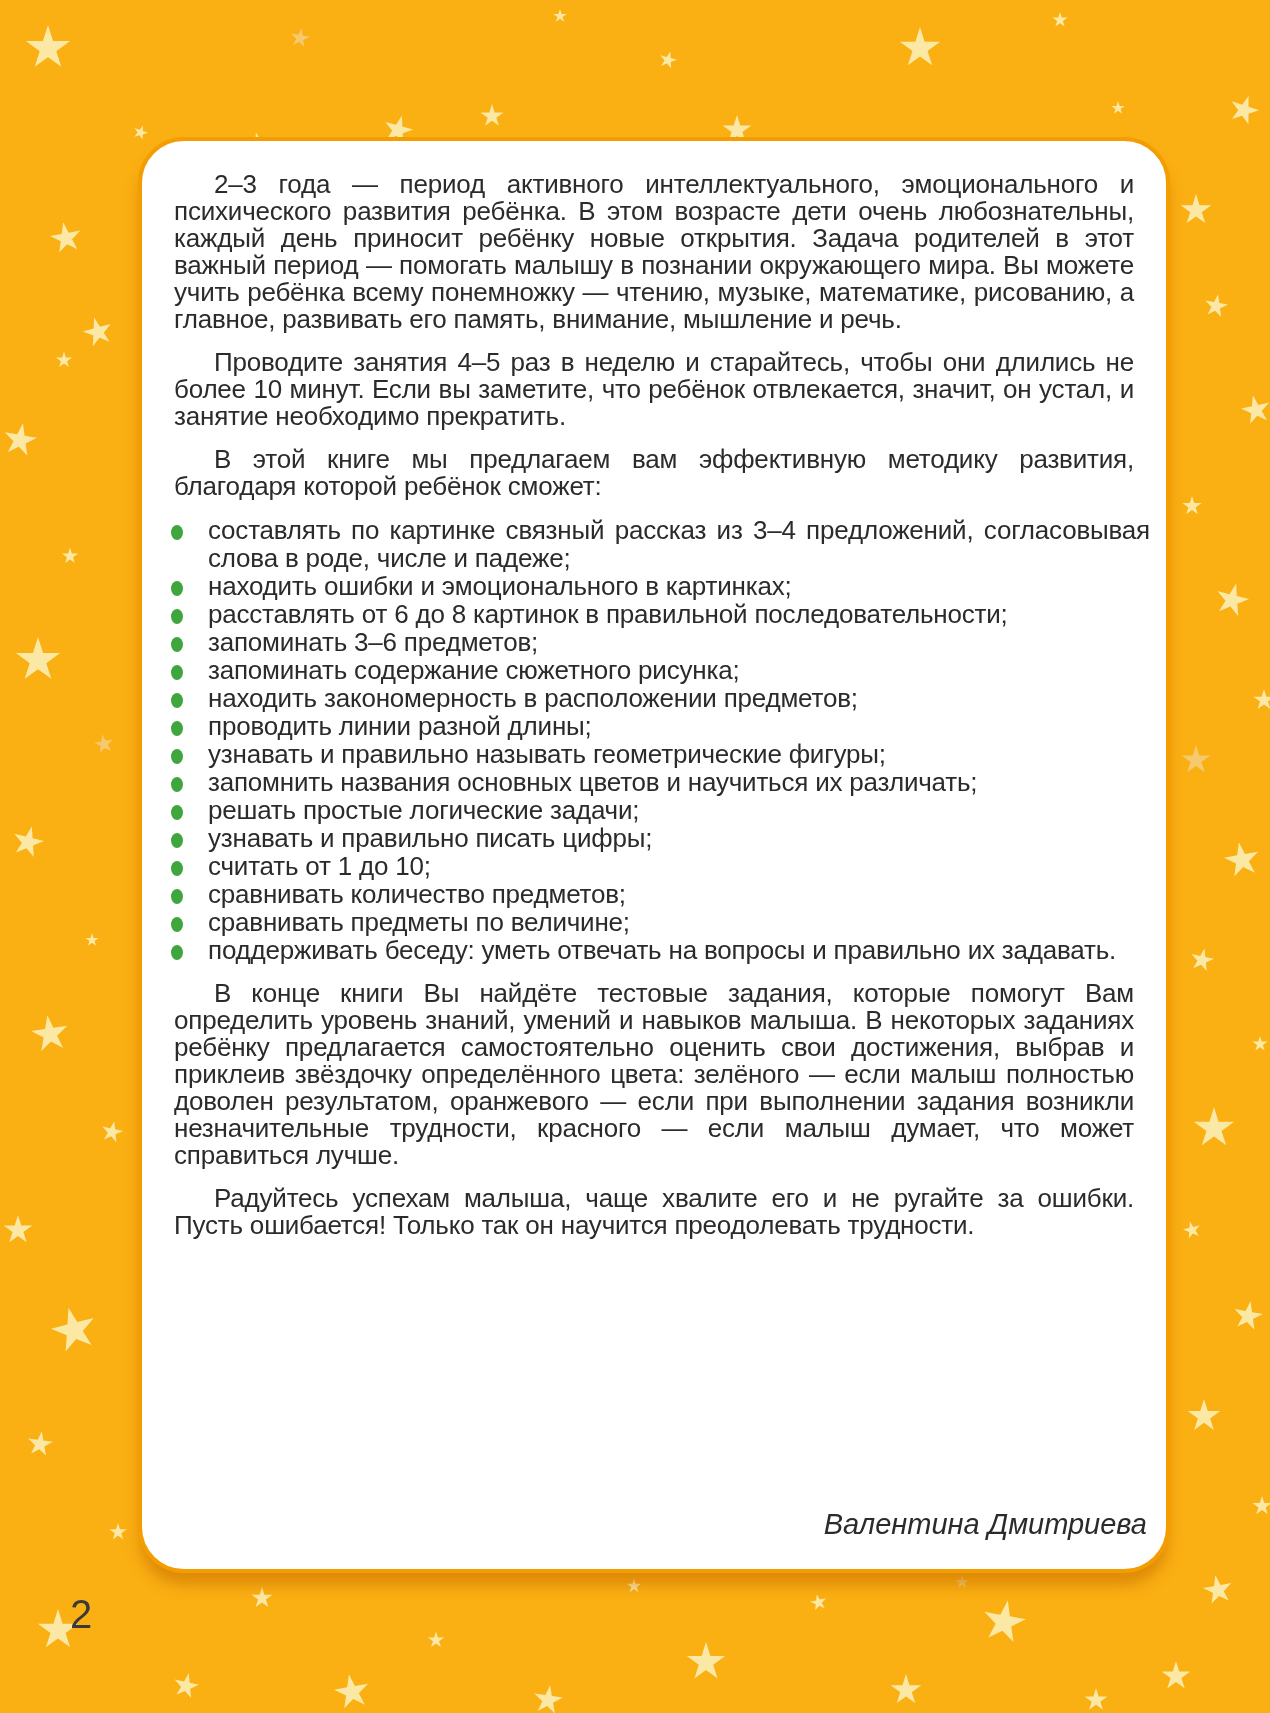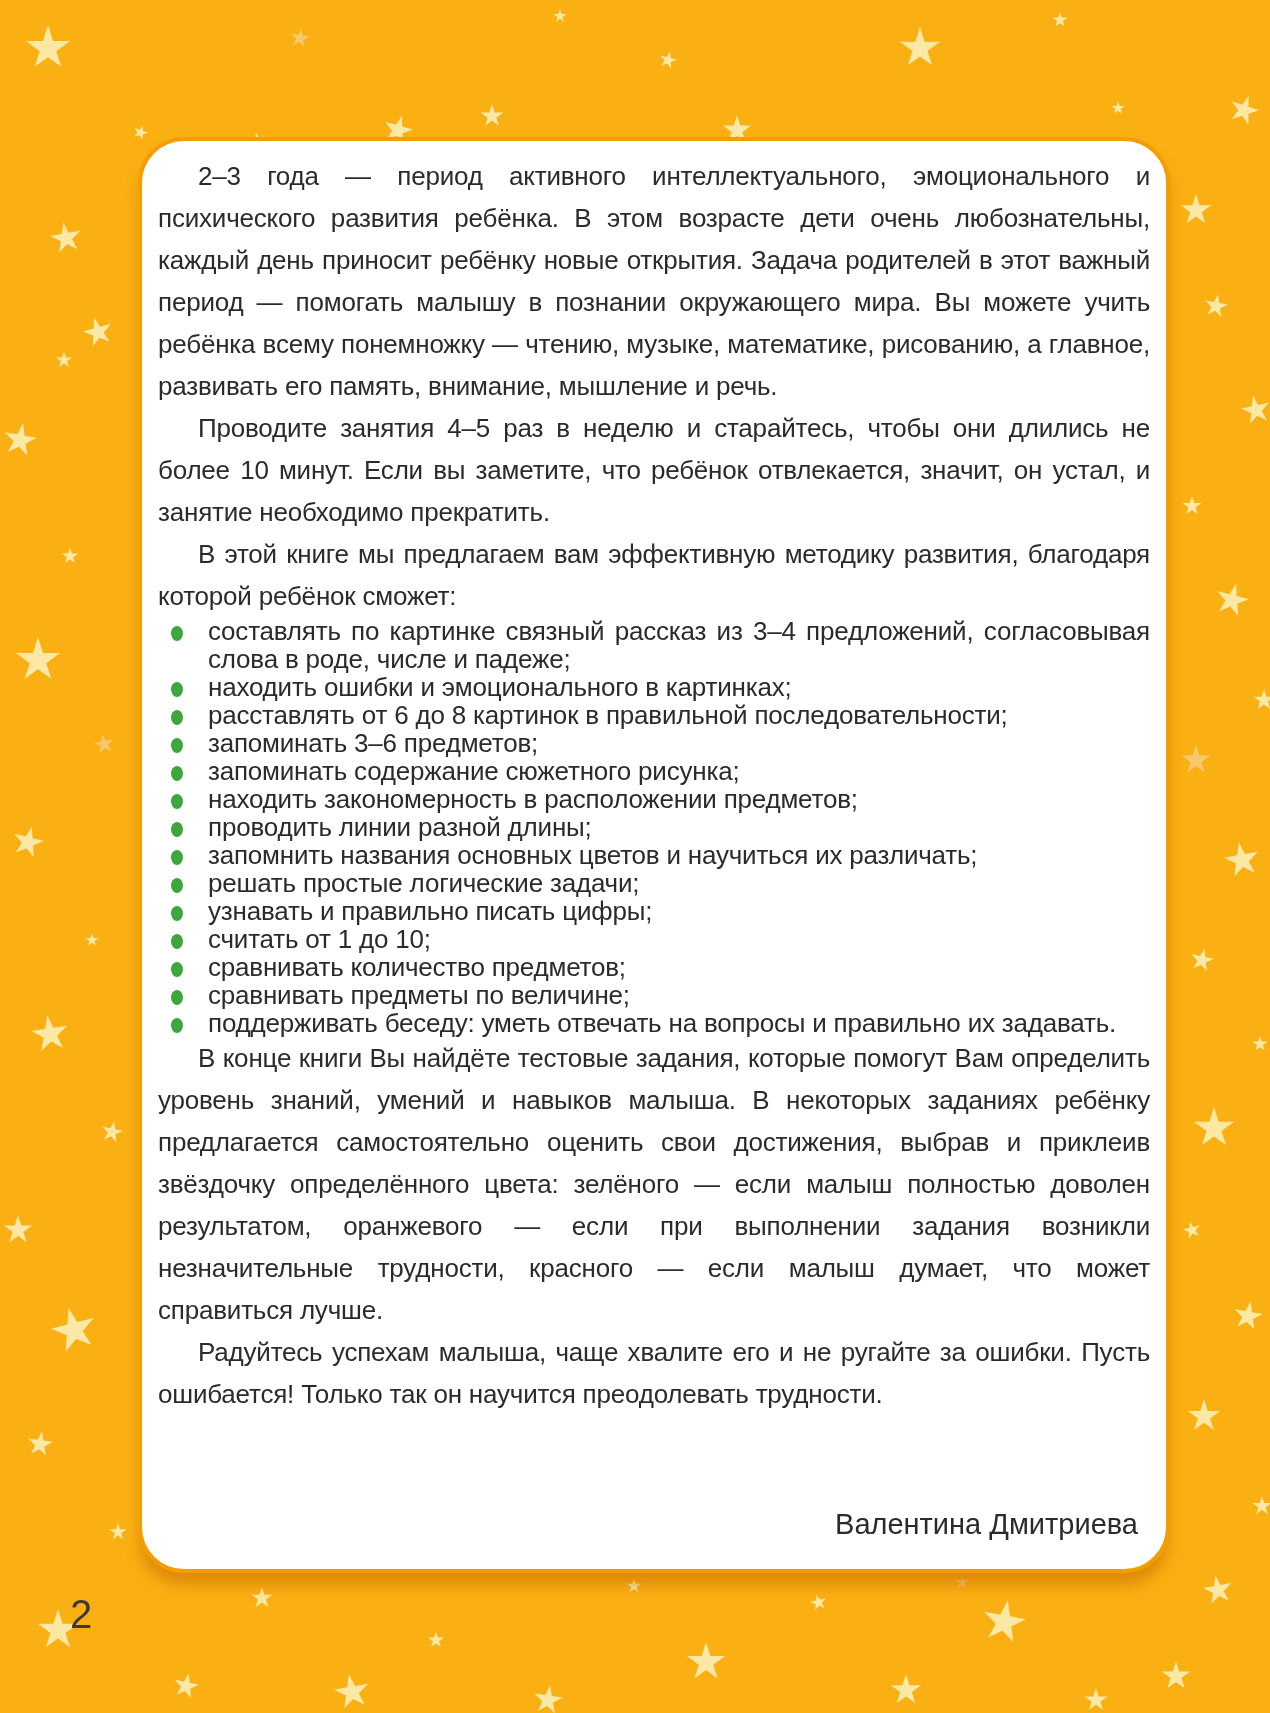--- a/index.html
+++ b/index.html
@@ -43,23 +43,23 @@
   .title{
     margin:10px 0 26px 0;
     font-size:37px;
     line-height:42px;
     font-weight:bold;
     text-align:center;
     color:var(--text);
     letter-spacing:.4px;
   }
   .body-par{
-    margin:0;
+    margin:16px;
     font-size:26px;
-    line-height:42px;
+    line-height:27px;
     letter-spacing:-.2px;
     text-align:justify;
     text-indent:40px;
     color:var(--text);
   }
   .goals{margin:0;padding:0;list-style:none;}
   .goal{
     position:relative;
     padding-left:50px;
     font-size:26px;
@@ -71,21 +71,22 @@
   .goal::before{
     content:"";
     position:absolute;
     left:13px; top:9px;
     width:12px; height:15px;
     border-radius:50%;
     background:var(--bullet);
   }
   .signature{
     position:absolute;
-    right:28px; bottom:28px;
+    right:19px; bottom:28px;
+    font-style:italic;
     font-size:29px;
     color:var(--text);
   }
   .page-number{
     position:absolute;
     left:70px; top:1592px;
     font-size:40px;
     line-height:44px;
     color:#3A3A3A;
   }
@@ -171,20 +172,21 @@
     <p class="body-par">В этой книге мы предлагаем вам эффективную методику развития, благодаря которой ребёнок сможет:</p>
 
     <ul class="goals">
       <li class="goal">составлять по картинке связный рассказ из 3–4 предложений, согласовывая слова в роде, числе и падеже;</li>
       <li class="goal">находить ошибки и эмоционального в картинках;</li>
       <li class="goal">расставлять от 6 до 8 картинок в правильной последовательности;</li>
       <li class="goal">запоминать 3–6 предметов;</li>
       <li class="goal">запоминать содержание сюжетного рисунка;</li>
       <li class="goal">находить закономерность в расположении предметов;</li>
       <li class="goal">проводить линии разной длины;</li>
+      <li class="goal">узнавать и правильно называть геометрические фигуры;</li>
       <li class="goal">запомнить названия основных цветов и научиться их различать;</li>
       <li class="goal">решать простые логические задачи;</li>
       <li class="goal">узнавать и правильно писать цифры;</li>
       <li class="goal">считать от 1 до 10;</li>
       <li class="goal">сравнивать количество предметов;</li>
       <li class="goal">сравнивать предметы по величине;</li>
       <li class="goal">поддерживать беседу: уметь отвечать на вопросы и правильно их задавать.</li>
     </ul>
 
     <p class="body-par">В конце книги Вы найдёте тестовые задания, которые помогут Вам определить уровень знаний, умений и навыков малыша. В некоторых заданиях ребёнку предлагается самостоятельно оценить свои достижения, выбрав и приклеив звёздочку определённого цвета: зелёного — если малыш полностью доволен результатом, оранжевого — если при выполнении задания возникли незначительные трудности, красного — если малыш думает, что может справиться лучше.</p>

